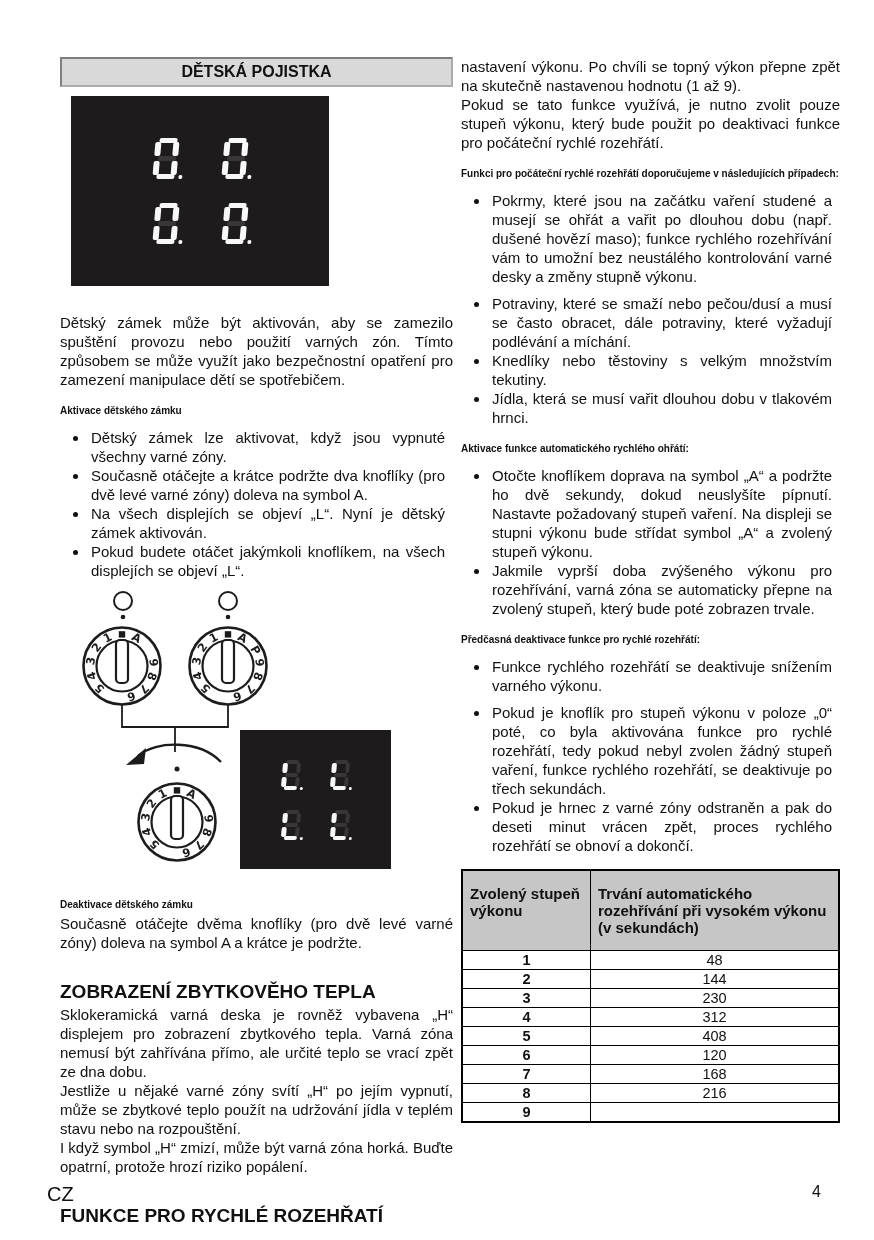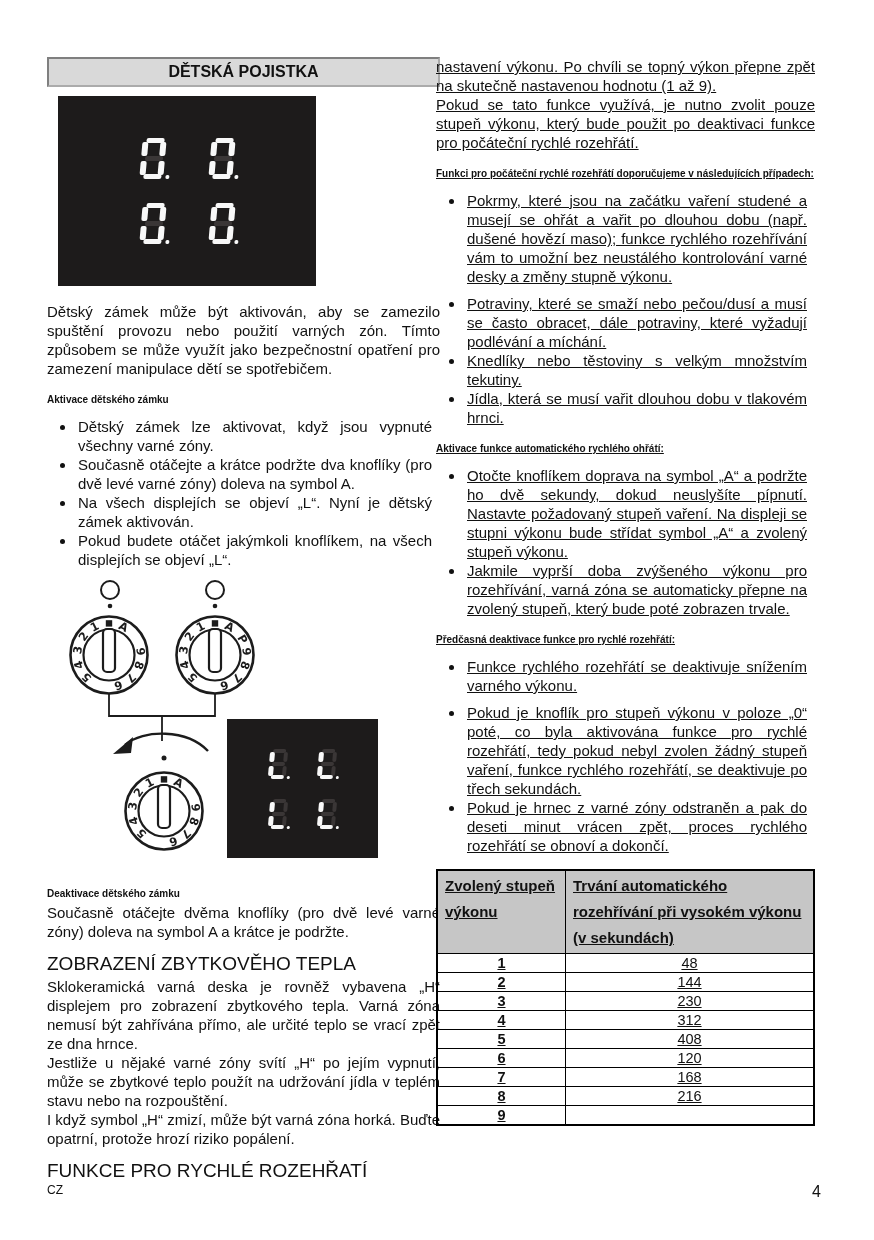--- a/index.html
+++ b/index.html
@@ -1,27 +1,27 @@
 <!DOCTYPE html>
 <html><head>
 <meta charset="utf-8">
 <style>
   html,body{margin:0;padding:0;}
   body{width:874px;height:1240px;background:#fff;color:#111;
        font-family:"Liberation Sans","DejaVu Sans",sans-serif;position:relative;overflow:hidden;}
   .page{position:absolute;inset:0;}
-  .col-left{position:absolute;left:47px;top:57px;width:393px;}
-  .col-right{position:absolute;left:436px;top:57px;width:379px;text-decoration:underline;}
+  .col-left{position:absolute;left:60px;top:57px;width:393px;}
+  .col-right{position:absolute;left:461px;top:57px;width:379px;}
   p,h2,h3{margin:0;}
   p,li{font-size:15px;line-height:19px;text-align:justify;}
   h3{font-size:10px;line-height:19px;font-weight:bold;text-align:justify;margin-top:12px;}
-  h2{font-size:19px;line-height:23px;font-weight:normal;margin-top:11px;margin-bottom:2px;}
+  h2{font-size:19px;line-height:23px;font-weight:bold;margin-top:28px;margin-bottom:2px;}
   ul{margin:8px;padding-left:21px;}
   li{padding-left:2px;}
-  .mt{margin-top:16px;}
+  .mt{margin-top:27px;}
   .title-bar{height:26px;background:#d9d9d9;border:2px solid #7f7f7f;border-bottom-color:#ababab;border-right-color:#ababab;
              text-align:center;font-weight:bold;font-size:16px;line-height:26px;}
   
   .display{background:#1d1b1b;display:flex;flex-direction:column;justify-content:center;align-items:center;}
   .d1{width:258px;height:190px;margin:9px 0 0 11px;row-gap:24px;}
   .d2{position:absolute;left:180px;top:142px;width:151px;height:139px;row-gap:20px;}
   .seg-row{display:flex;}
   .d1 .seg-row{column-gap:45px;}
   .d2 .seg-row{column-gap:31px;}
   .seg-digit{position:relative;transform:skewX(-5deg);}
@@ -45,25 +45,25 @@
   .knob2{left:123px !important;top:33px !important;}
   .knob3{left:72px !important;top:189px !important;}
   .knob text{font-family:"DejaVu Sans","Liberation Sans",sans-serif;}
   .oln{fill:none;stroke:#1c1c1c;stroke-width:2;}
   .fil{fill:#1c1c1c;}
   .ln{stroke:#1c1c1c;stroke-width:1.8;fill:none;}
   .arc{stroke:#1c1c1c;stroke-width:2.4;fill:none;}
   
   table{border-collapse:collapse;width:100%;margin-top:14px;border:2px solid #000;}
   th,td{border:1px solid #000;}
-  th{background:#c6c6c6;font-size:15px;line-height:26px;text-align:left;padding:2px 7px;vertical-align:top;font-weight:bold;}
+  th{background:#c6c6c6;font-size:15px;line-height:17px;text-align:left;padding:14px 7px;vertical-align:top;font-weight:bold;}
   th.h1{width:113px;}
   td{font-size:14.5px;height:18px;text-align:center;padding:0 4px;}
   td.col-level{font-weight:bold;}
-  .footer-cz{position:absolute;left:47px;top:1183px;font-size:12px;}
+  .footer-cz{position:absolute;left:47px;top:1183px;font-size:20px;}
   .footer-page{position:absolute;left:812px;top:1183px;font-size:16px;}
 </style>
 </head>
 <body>
 
 <div class="page">
 
   <div class="col-left">
     <div class="title-bar">
       <span>DĚTSKÁ POJISTKA</span>
@@ -231,21 +231,21 @@
               <i class="seg sdp on"></i>
             </div>
           </div>
         </div>
     </div>
 
     <h3>Deaktivace dětského zámku</h3>
     <p>Současně otáčejte dvěma knoflíky (pro dvě levé varné zóny) doleva na symbol A a krátce je podržte.</p>
 
     <h2>ZOBRAZENÍ ZBYTKOVĚHO TEPLA</h2>
-    <p>Sklokeramická varná deska je rovněž vybavena „H“ displejem pro zobrazení zbytkového tepla. Varná zóna nemusí být zahřívána přímo, ale určité teplo se vrací zpět ze dna hrnce.</p>
+    <p>Sklokeramická varná deska je rovněž vybavena „H“ displejem pro zobrazení zbytkového tepla. Varná zóna nemusí být zahřívána přímo, ale určité teplo se vrací zpět ze dna dobu.</p>
     <p>Jestliže u nějaké varné zóny svítí „H“ po jejím vypnutí, může se zbytkové teplo použít na udržování jídla v teplém stavu nebo na rozpouštění.</p>
     <p>I když symbol „H“ zmizí, může být varná zóna horká. Buďte opatrní, protože hrozí riziko popálení.</p>
 
     <h2>FUNKCE PRO RYCHLÉ ROZEHŘATÍ</h2>
   </div>
 
   <div class="col-right">
     <p>nastavení výkonu. Po chvíli se topný výkon přepne zpět na skutečně nastavenou hodnotu (1 až 9).</p>
     <p>Pokud se tato funkce využívá, je nutno zvolit pouze stupeň výkonu, který bude použit po deaktivaci funkce pro počáteční rychlé rozehřátí.</p>
 

